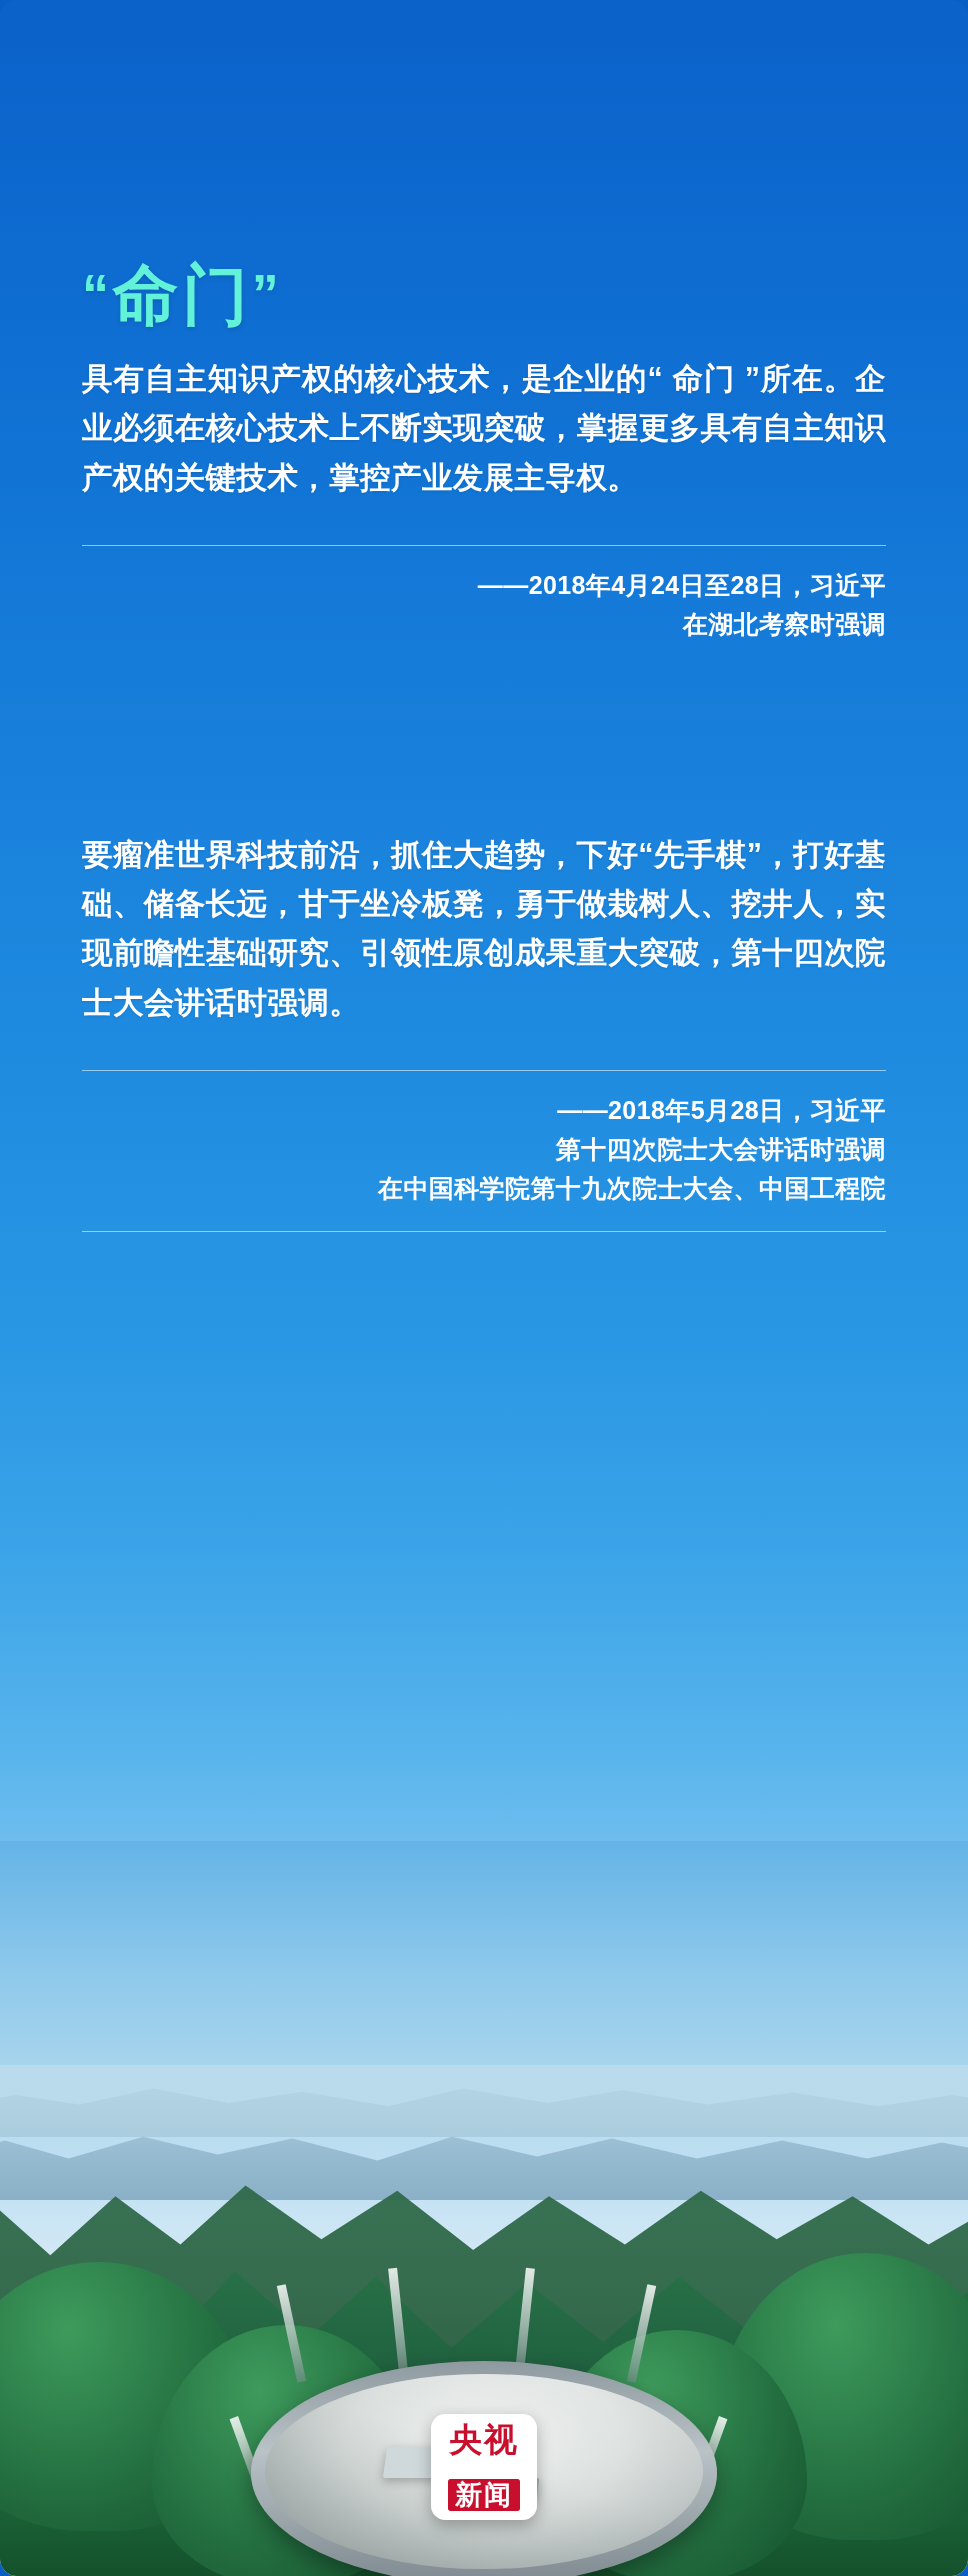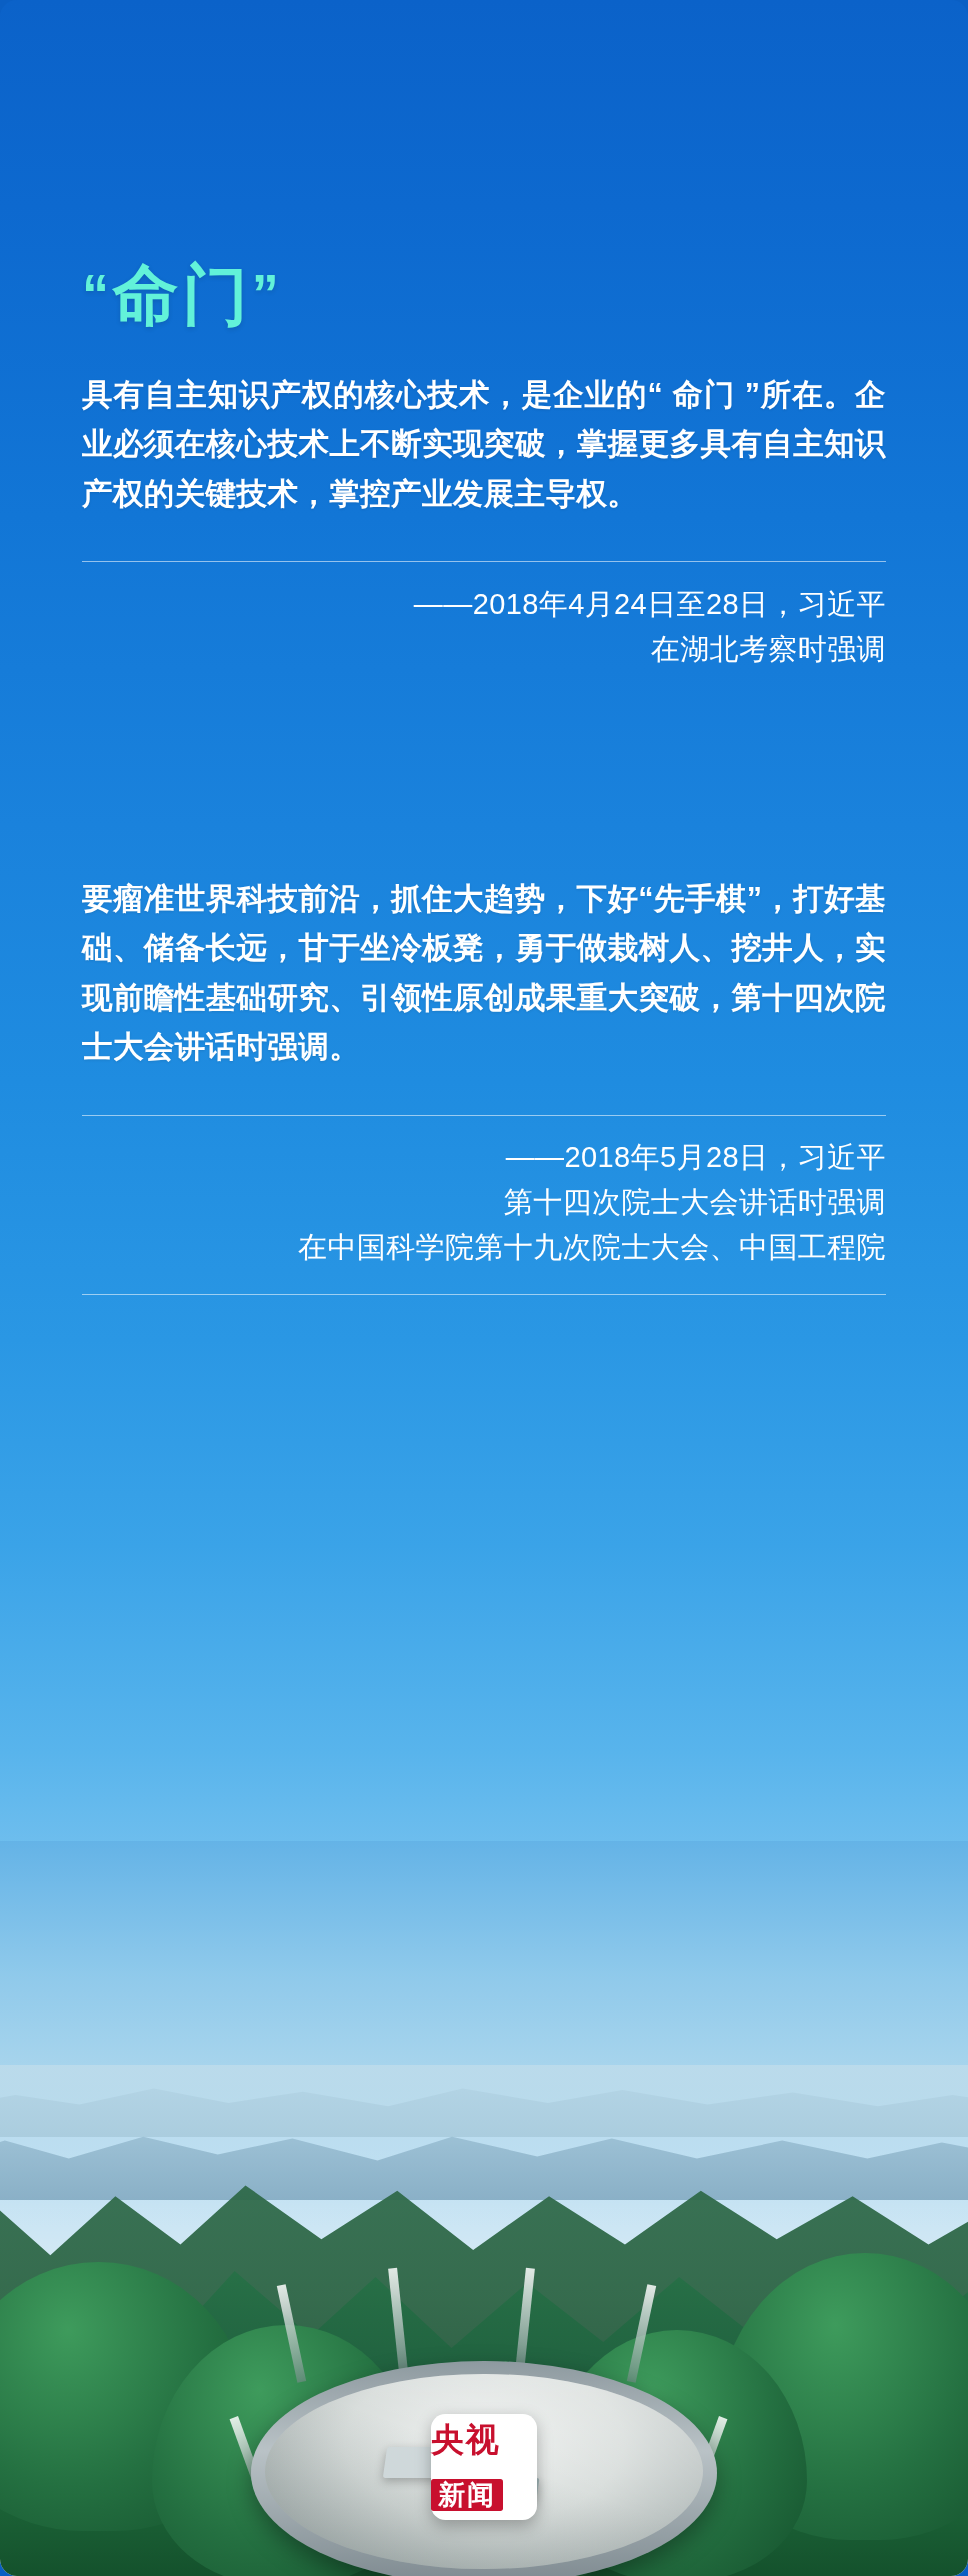--- a/index.html
+++ b/index.html
@@ -53,43 +53,44 @@
     text-shadow:0 1.8px 5.4px rgba(0,0,0,.12);
   }
   .headline .mark {
     font-size:54px;
     vertical-align:top;
     position:relative;
     top:3.6px;
   }
 
   .body-text {
-    margin-top:36px;
+    margin-top:20px;
     color:#ffffff;
     font-size:30.5px;
     font-weight:bold;
     line-height:1.62;
     letter-spacing:0.4px;
     text-align:justify;
     text-shadow:0 0.9px 2.7px rgba(0,0,0,.10);
   }
 
   .rule {
     height:0.9px;
     background:rgba(255,255,255,.55);
     margin-top:43px;
   }
   .attribution {
     color:#ffffff;
-    font-size:29px;
+    font-size:25px;
     line-height:1.55;
     text-align:right;
     padding-top:20px;
     padding-bottom:18px;
     letter-spacing:0.4px;
+    font-weight:bold;
   }
   .attribution .line { display:block; }
   .rule.bottom { margin-top:5.4px; }
 
   
   .photo {
     position:absolute;
     left:0; right:0; bottom:0;
     height:735px;
     overflow:hidden;
@@ -209,21 +210,21 @@
     position:absolute;
     left:50%;
     bottom:56px;
     transform:translateX(-50%);
     width:106px; height:106px;
     border-radius:14.3px;
     background:#ffffff;
     box-shadow:0 5.4px 16px rgba(0,0,0,.28);
     display:flex;
     flex-direction:column;
-    align-items:flex-start;
+    align-items:center;
     justify-content:center;
     z-index:9;
   }
   .logo-top, .logo-bottom {
     color:#c8102e;
     font-weight:bold;
     letter-spacing:1.8px;
     line-height:1.05;
   }
   .logo-top { font-size:33px; }

